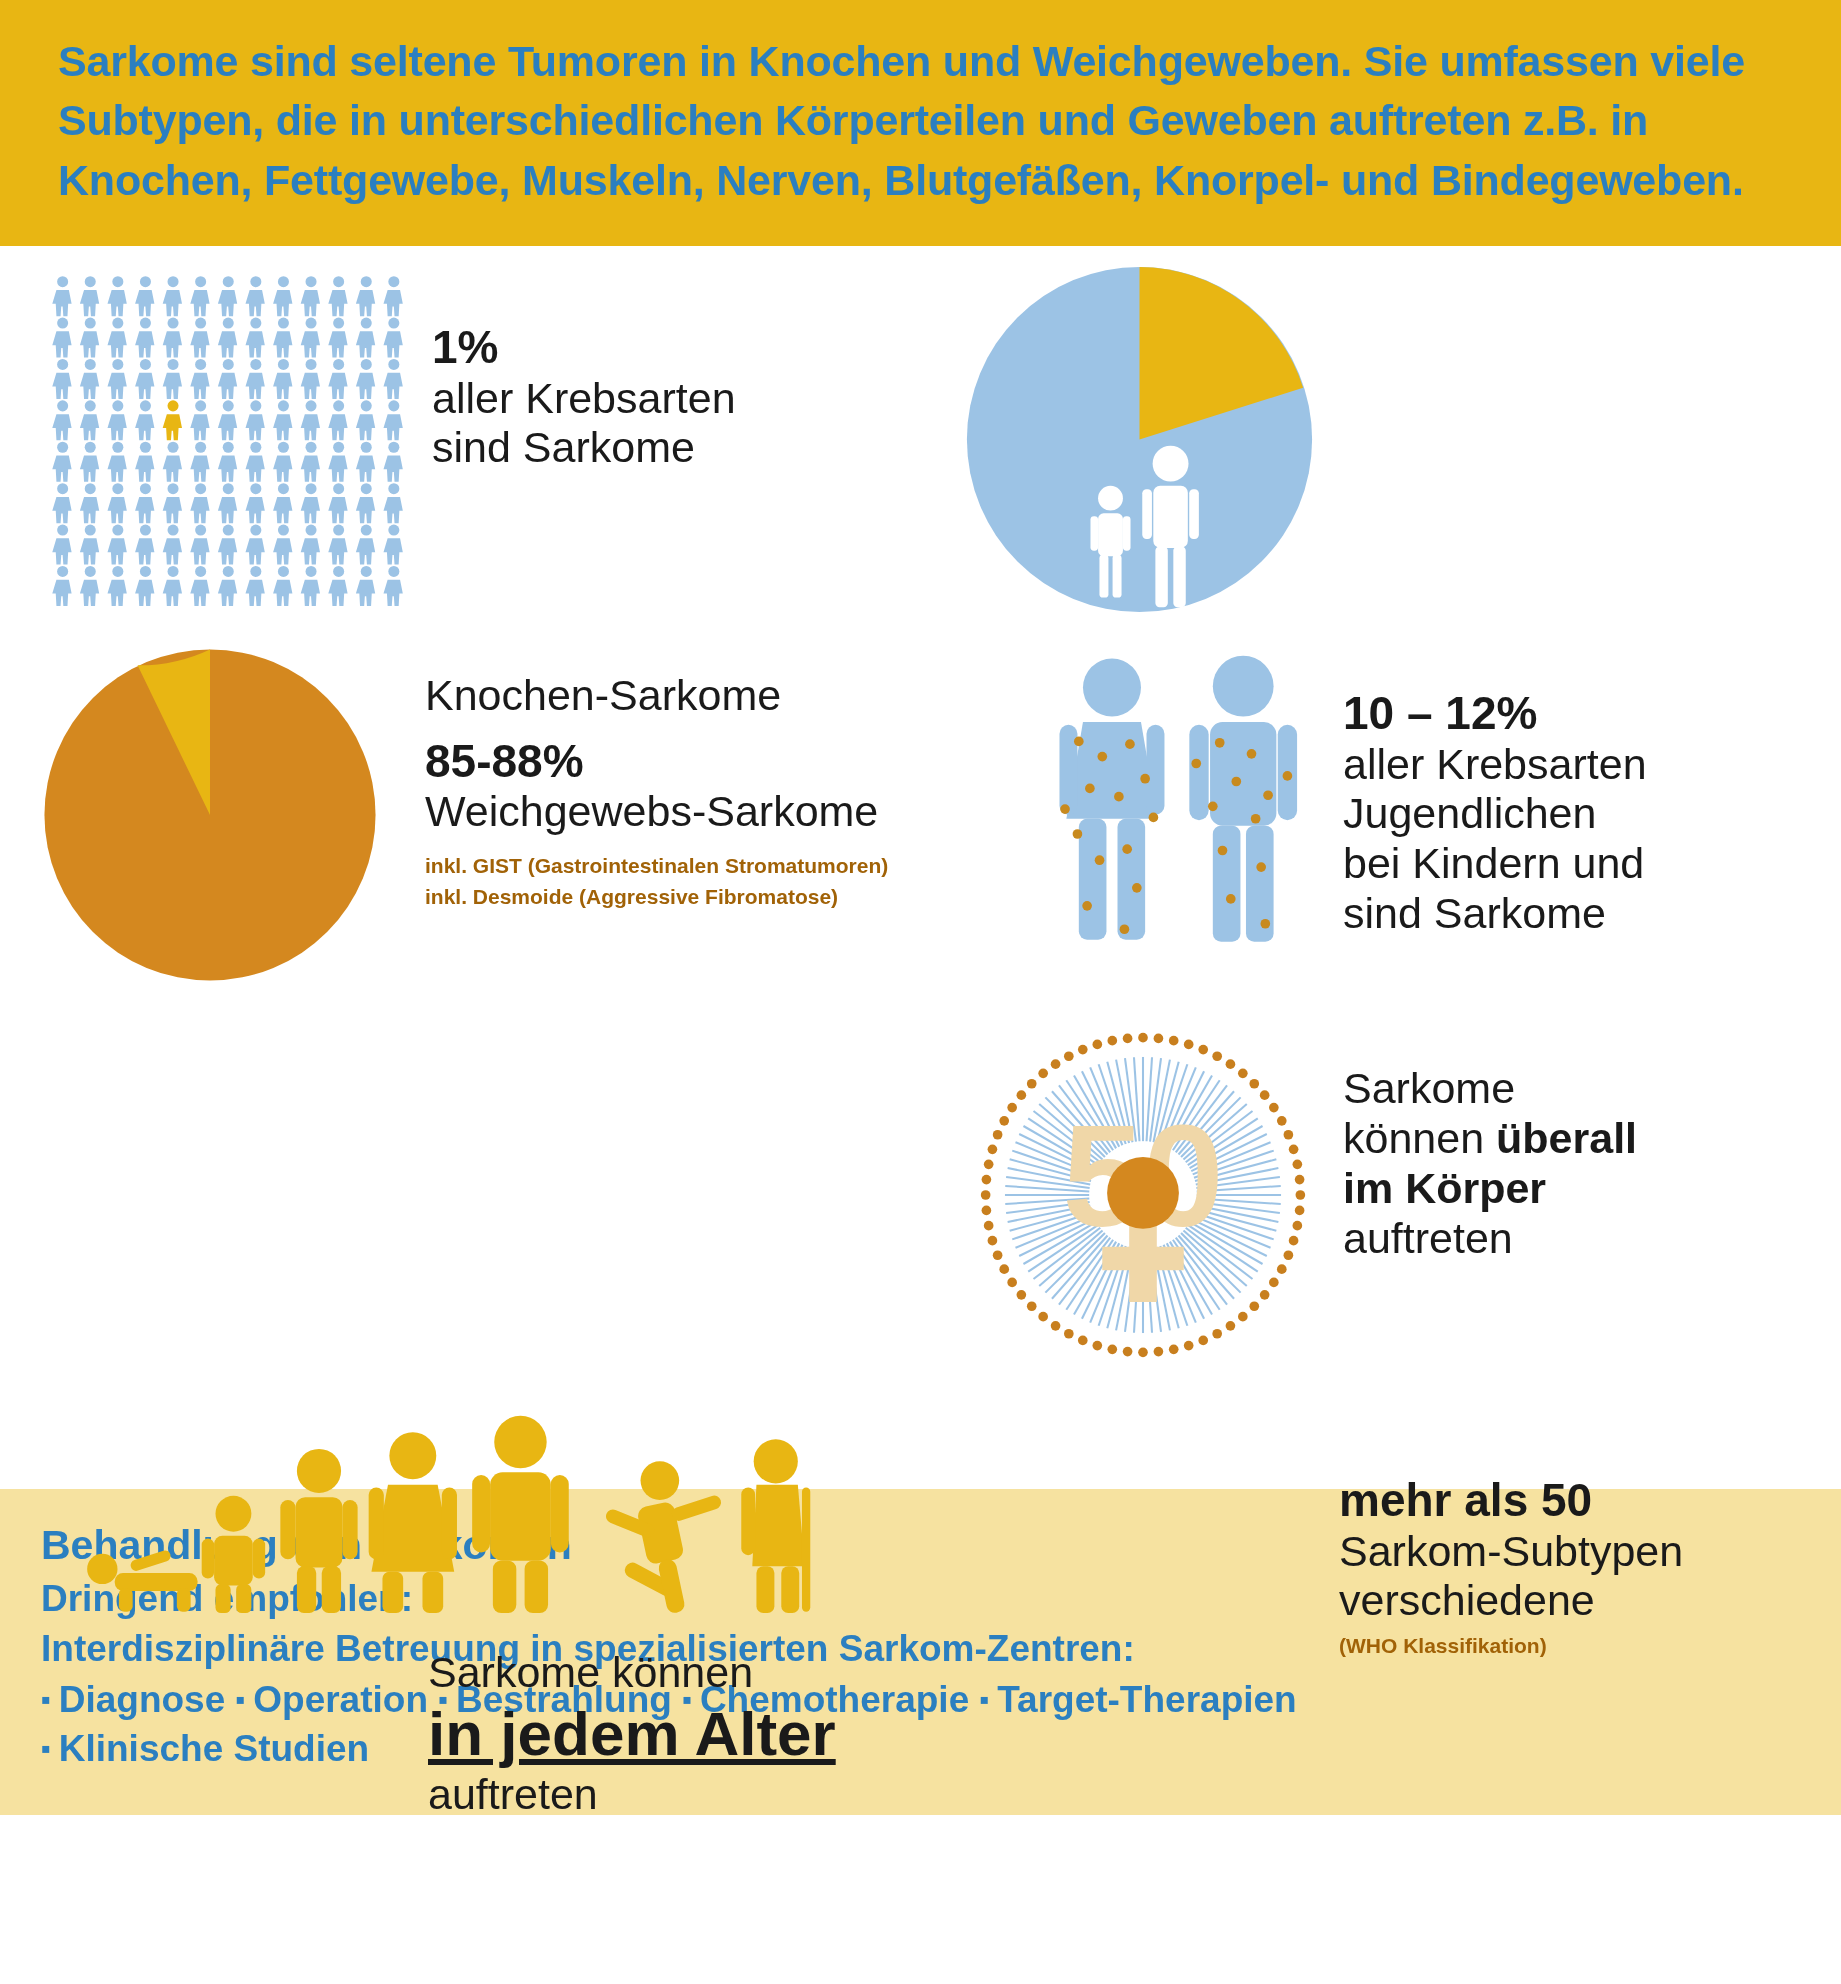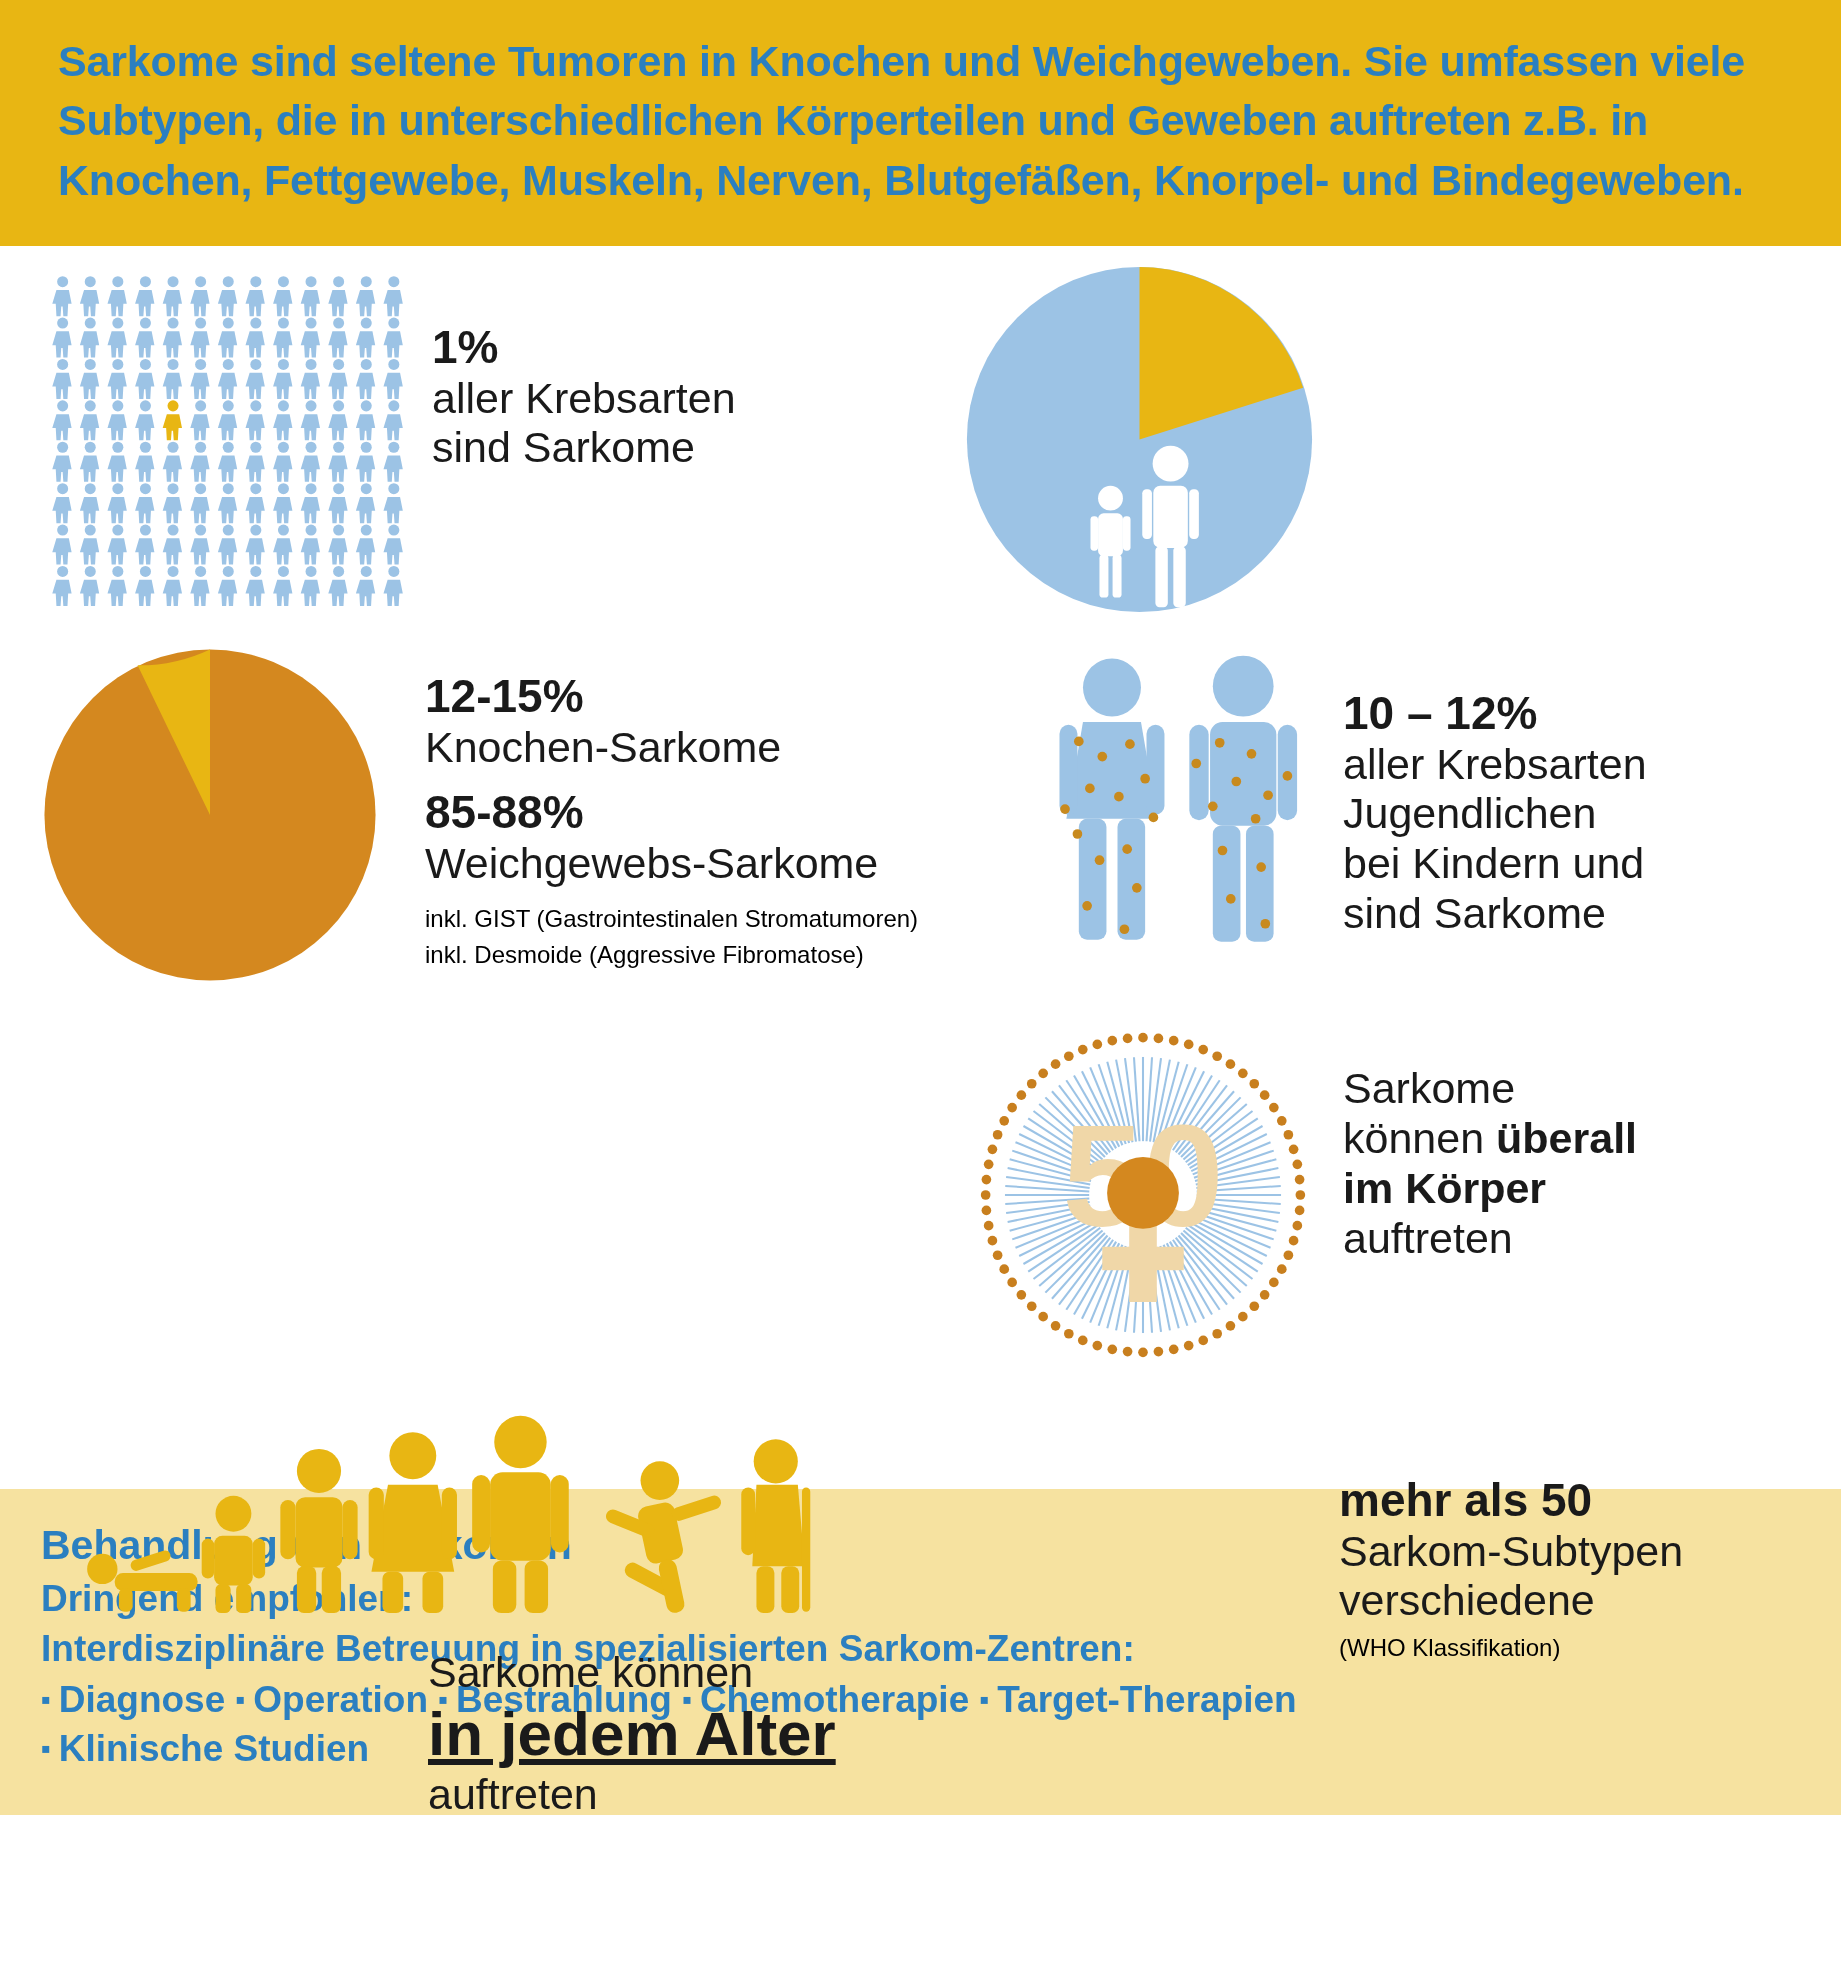--- a/index.html
+++ b/index.html
@@ -44,24 +44,24 @@
     font-size: 46px;
     font-weight: bold;
     line-height: 1.12;
   }
   .stat-body {
     font-size: 43px;
     font-weight: normal;
     line-height: 1.16;
   }
   .stat-small {
-    font-size: 24px;
-    font-weight: normal;
+    font-size: 21px;
+    font-weight: bold;
     line-height: 1.5;
-    color: #000000;
+    color: #a16207;
   }
   .bold-inline { font-weight: bold; }
 
   
   .footer {
     background: #f6e2a0;
     padding: 30px 41px 41px 41px;
     box-sizing: border-box;
     width: 1841px;
   }
@@ -563,21 +563,20 @@
     [data-name="children-pie-caption"] { top: 442px !important; }
   </style>
 
   <div class="block" style="left:41px; top:400px;" data-name="bone-soft-pie-chart">
     <svg width="338" height="338" viewBox="0 0 490 490" data-name="bone-soft-pie-icon">
       <circle cx="245" cy="245" r="240" fill="#d4881f"></circle>
       <path d="M245 245 L245 5 A240 240 0 0 1 140 28 Z" fill="#e8b613"></path>
     </svg>
   </div>
   <div class="block" style="left:425px; top:425px; width:621px;" data-name="bone-soft-pie-caption">
-    <div class="stat-text stat-big" data-name="bone-pct-value">12-15%</div>
     <div class="stat-text stat-body" data-name="bone-pct-label">Knochen-Sarkome</div>
     <div class="stat-text stat-big" style="margin-top:15px;" data-name="soft-pct-value">85-88%</div>
     <div class="stat-text stat-body" data-name="soft-pct-label">Weichgewebs-Sarkome</div>
     <div class="stat-small" style="margin-top:12.4px;" data-name="bone-soft-note-1">inkl. GIST (Gastrointestinalen Stromatumoren)</div>
     <div class="stat-small" data-name="bone-soft-note-2">inkl. Desmoide (Aggressive Fibromatose)</div>
   </div>
 
   <div class="block" style="left:1036px; top:407px;" data-name="body-figures-illustration">
     <svg width="297" height="297" viewBox="0 0 430 430" data-name="two-body-figures-icon">
 

